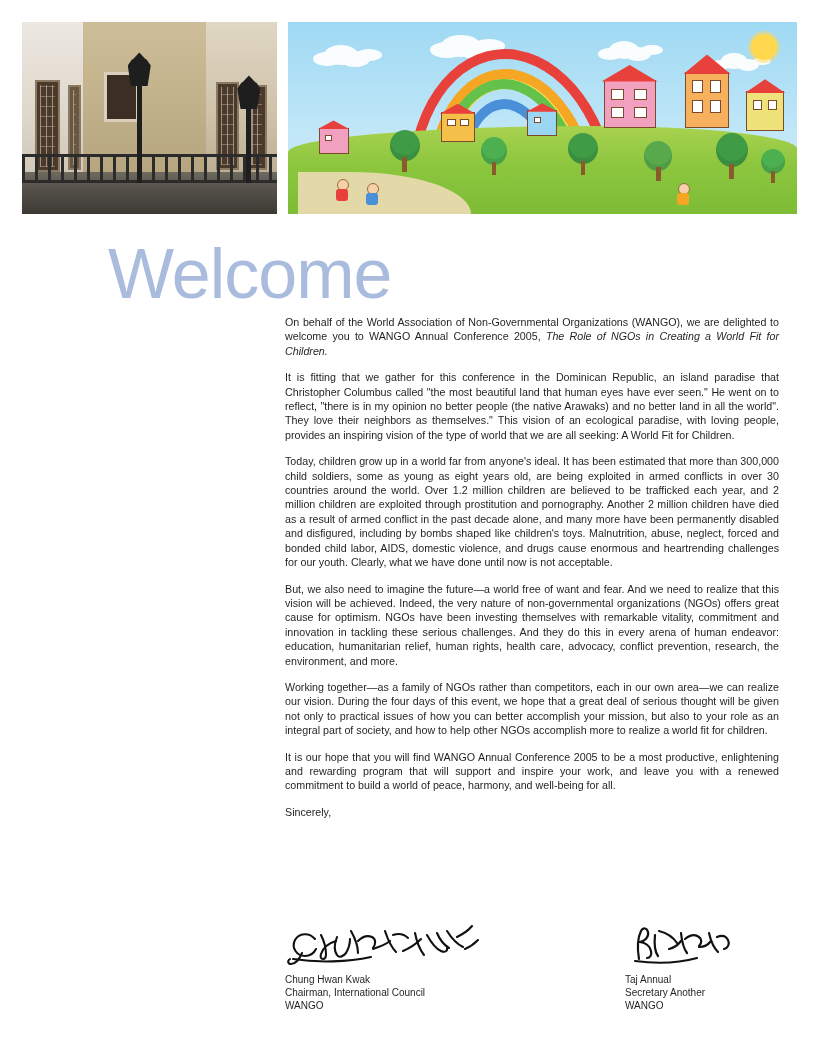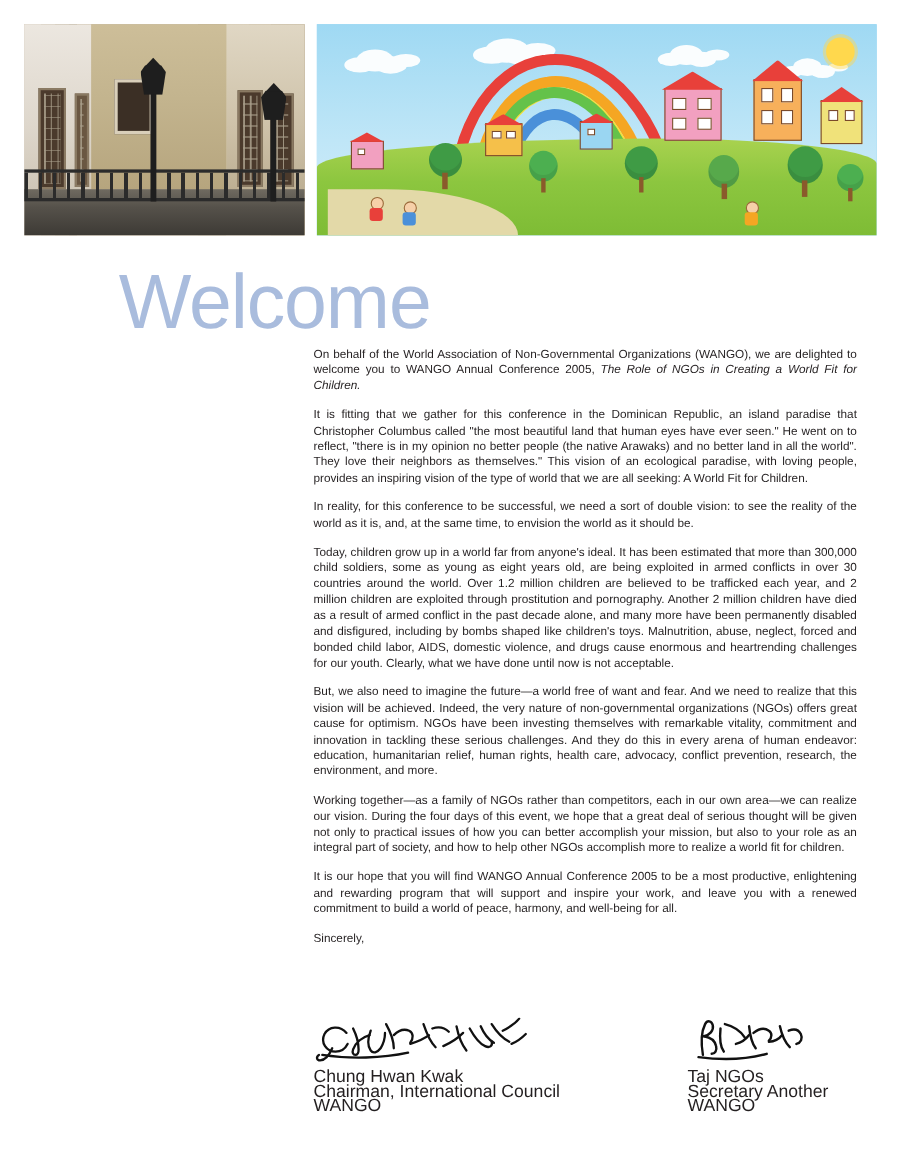--- a/index.html
+++ b/index.html
@@ -329,21 +329,21 @@
   .sig-mark {
     position: absolute;
     top: -4px;
     left: 0;
     height: 42px;
   }
   .sig-names {
     position: absolute;
     top: 44px;
     left: 0;
-    font-size: 16px;
+    font-size: 10px;
     line-height: 13px;
     color: #231f20;
   }
   .sig-names div { white-space: nowrap; }
 </style>
 </head>
 <body>
 
 <div class="page">
 
@@ -464,21 +464,20 @@
           <div class="body" style="background:#f5a623;"></div>
         </div>
     </div>
   </div>
 
   <div class="welcome">Welcome</div>
 
   <div class="letter">
     <p><span>On behalf of the World Association of Non-Governmental Organizations (WANGO), we are delighted to welcome you to WANGO Annual Conference 2005, </span><em>The Role of NGOs in Creating a World Fit for Children.</em></p>
     <p>It is fitting that we gather for this conference in the Dominican Republic, an island paradise that Christopher Columbus called "the most beautiful land that human eyes have ever seen." He went on to reflect, "there is in my opinion no better people (the native Arawaks) and no better land in all the world". They love their neighbors as themselves." This vision of an ecological paradise, with loving people, provides an inspiring vision of the type of world that we are all seeking: A World Fit for Children.</p>
-    <p>In reality, for this conference to be successful, we need a sort of double vision: to see the reality of the world as it is, and, at the same time, to envision the world as it should be.</p>
     <p>Today, children grow up in a world far from anyone's ideal. It has been estimated that more than 300,000 child soldiers, some as young as eight years old, are being exploited in armed conflicts in over 30 countries around the world. Over 1.2 million children are believed to be trafficked each year, and 2 million children are exploited through prostitution and pornography. Another 2 million children have died as a result of armed conflict in the past decade alone, and many more have been permanently disabled and disfigured, including by bombs shaped like children's toys. Malnutrition, abuse, neglect, forced and bonded child labor, AIDS, domestic violence, and drugs cause enormous and heartrending challenges for our youth. Clearly, what we have done until now is not acceptable.</p>
     <p>But, we also need to imagine the future—a world free of want and fear. And we need to realize that this vision will be achieved. Indeed, the very nature of non-governmental organizations (NGOs) offers great cause for optimism. NGOs have been investing themselves with remarkable vitality, commitment and innovation in tackling these serious challenges.  And they do this in every arena of human endeavor: education, humanitarian relief, human rights, health care, advocacy, conflict prevention, research, the environment, and more.</p>
     <p>Working together—as a family of NGOs rather than competitors, each in our own area—we can realize our vision. During the four days of this event, we hope that a great deal of serious thought will be given not only to practical issues of how you can better accomplish your mission, but also to your role as an integral part of society, and how to help other NGOs accomplish more to realize a world fit for children.</p>
     <p>It is our hope that you will find WANGO Annual Conference 2005 to be a most productive, enlightening and rewarding program that will support and inspire your work, and leave you with a renewed commitment to build a world of peace, harmony, and well-being for all.</p>
     <p class="sincerely">Sincerely,</p>
   </div>
 
   <div class="sig-block">
 
     <div class="sig left">
@@ -520,20 +519,20 @@
           <path d="M44 24c5-1 9-4 12-8"></path>
           <path d="M56 8c1 10 3 16 6 20"></path>
           <path d="M60 14c5-4 10-5 14-2 3 2 3 6 0 9"></path>
           <path d="M74 22c5 0 9-2 12-6"></path>
           <path d="M84 8c2 9 5 15 9 19"></path>
           <path d="M92 12c5-2 9-1 11 3 2 4 0 8-4 9"></path>
           <path d="M10 36c22 3 44 2 62-3"></path>
         </g>
       </svg>
       <div class="sig-names">
-        <div>Taj NGOs</div>
+        <div>Taj Annual</div>
         <div>Secretary Another</div>
         <div>WANGO</div>
       </div>
     </div>
 
   </div>
 </div>
 
 </body></html>

